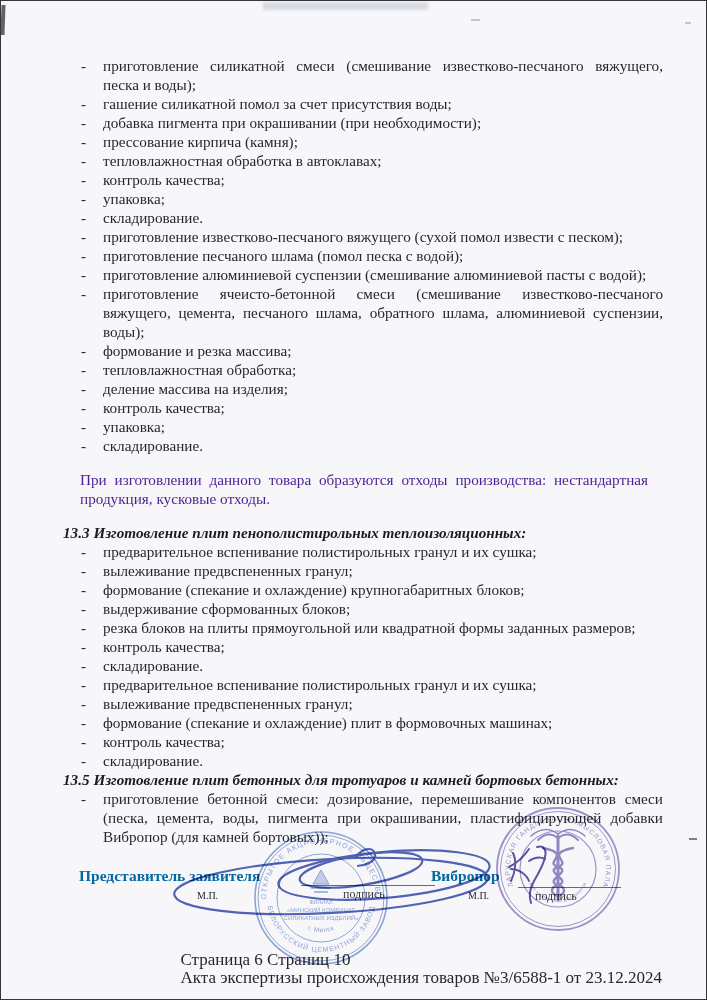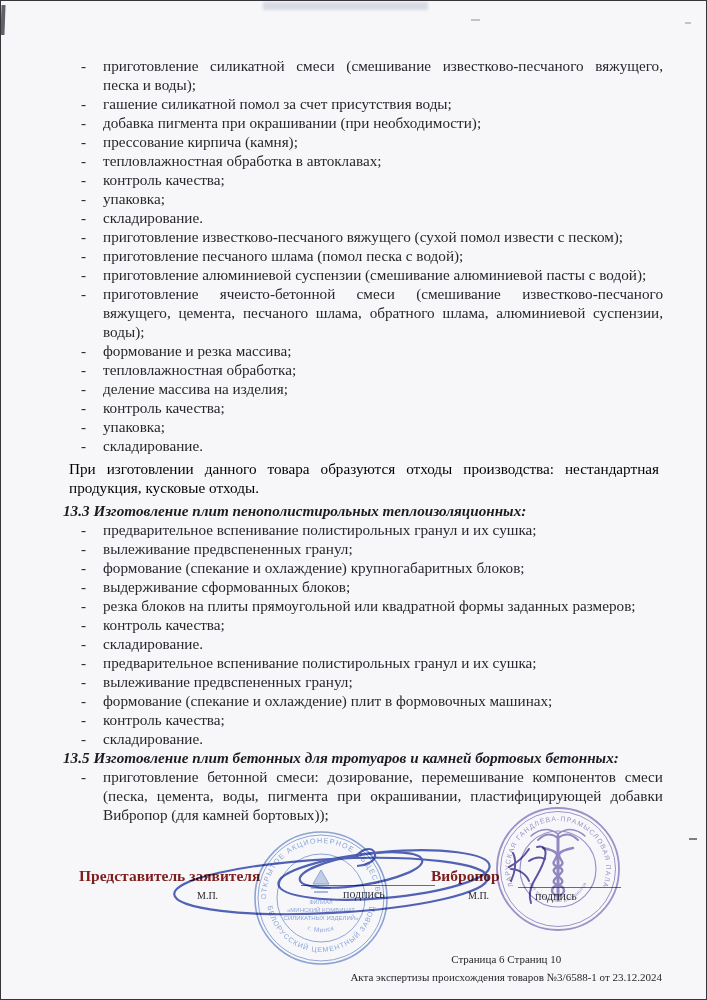--- a/index.html
+++ b/index.html
@@ -24,34 +24,34 @@
     position:relative;padding-left:38px;text-align:justify;
   }
   .dash{
     position:absolute;left:16px;top:0;
   }
   .heading{
     margin:0;font-weight:bold;font-style:italic;color:#1b1c20;
     margin-left:-2px;text-align:left;
   }
   .para{
-    margin:4px;text-align:justify;color:#000000;
-  }
-  
-  .sig-label{position:absolute;font-weight:bold;font-size:15.5px;color:#7f1d1d;z-index:2;white-space:nowrap;}
+    margin:15px;text-align:justify;color:#4c1d95;
+  }
+  
+  .sig-label{position:absolute;font-weight:bold;font-size:15.5px;color:#0369a1;z-index:2;white-space:nowrap;}
   .sig-mp{position:absolute;font-size:10px;color:#26272c;z-index:2;}
   .sig-line{position:absolute;border-bottom:1px solid #6b6b72;z-index:2;}
   .sig-caption{position:absolute;font-size:12px;color:#3a3a40;z-index:2;}
   
   .stamp{position:absolute;mix-blend-mode:multiply;opacity:.85;z-index:3;}
   .ink{position:absolute;mix-blend-mode:multiply;z-index:4;}
   
   .footer{
-    position:absolute;right:44px;top:950px;text-align:center;
-    font-size:11px;line-height:17.5px;color:#26272c;z-index:2;
+    position:absolute;right:44px;top:950px;text-align:left;
+    font-size:17px;line-height:17.5px;color:#26272c;z-index:2;
   }
   
   .smudge{
     position:absolute;left:262px;top:1px;width:165px;height:8px;
     background:rgba(108,118,150,.22);filter:blur(1.5px);z-index:5;
   }
   .speck{position:absolute;background:#8d909e;z-index:5;}
   .speck1{left:470px;top:18px;width:9px;height:2px;opacity:.5;}
   .speck2{left:684px;top:21px;width:6px;height:2px;opacity:.5;}
   .speck3{left:688px;top:837px;width:8px;height:2px;background:#5f5f68;opacity:.8;}

